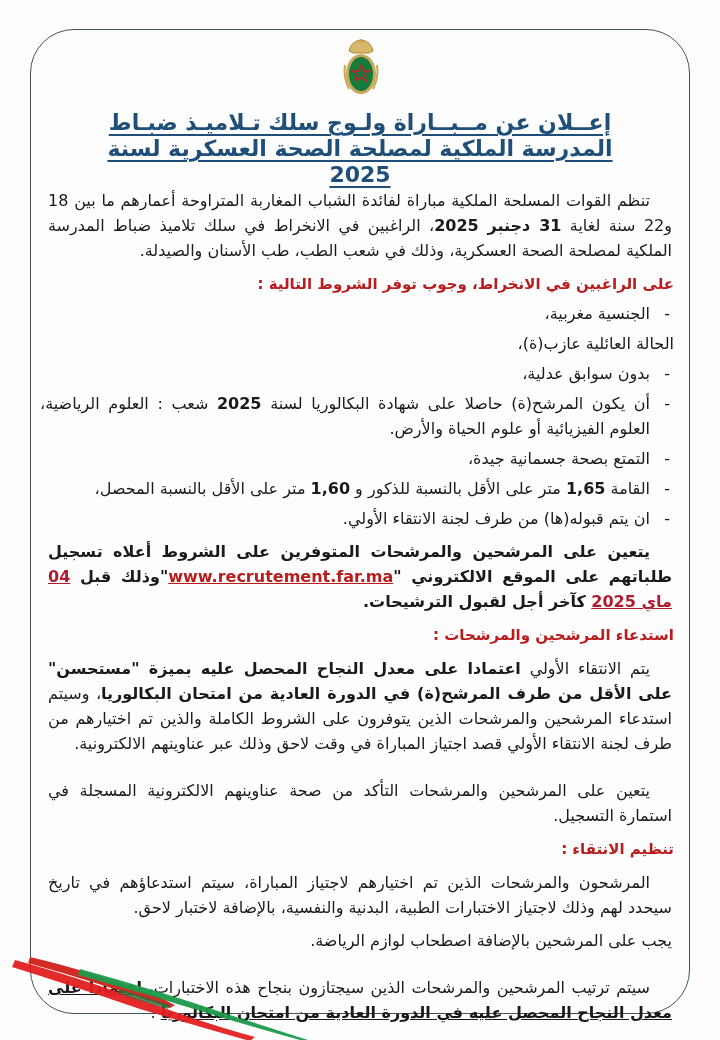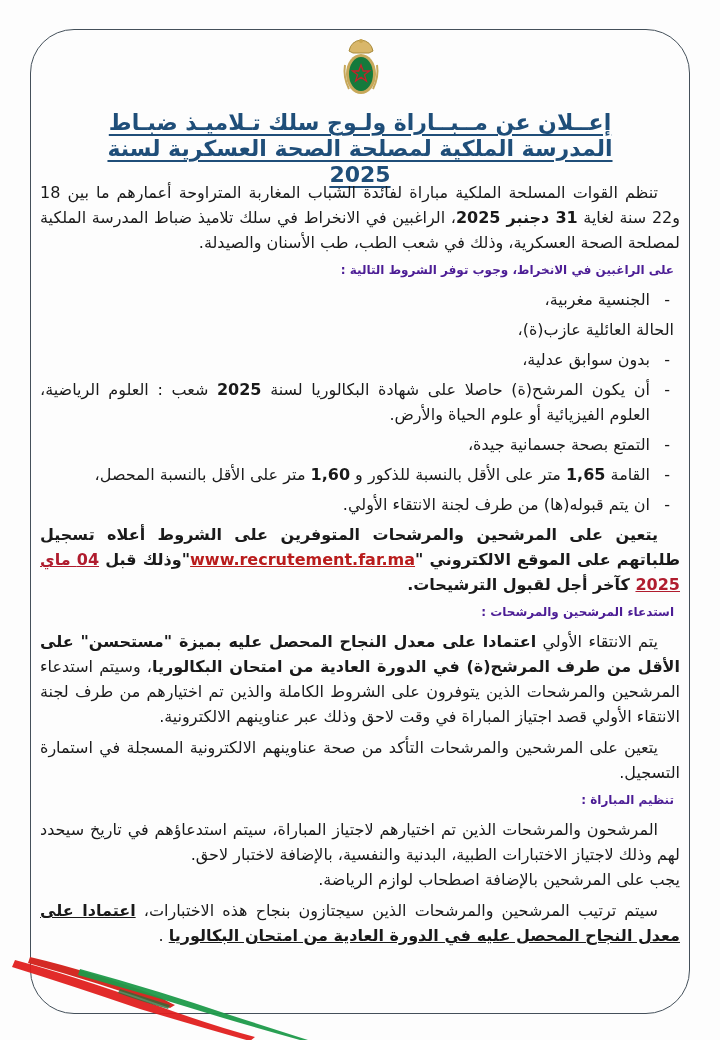--- a/index.html
+++ b/index.html
@@ -20,24 +20,24 @@
   .title {
     position: absolute; left: 90px; right: 90px; top: 110px;
     text-align: center; direction: rtl;
     color: #1f4e79; font-weight: bold; font-size: 22px; line-height: 26px;
   }
   .title span { text-decoration: underline; text-underline-offset: 4px; text-decoration-thickness: 1.5px; }
   .content {
     position: absolute; left: 40px; right: 40px; top: 180px;
     direction: rtl; text-align: justify; font-size: 16px; line-height: 25px;
   }
-  .content p { margin: 0; }
+  .content p { margin: 8px; }
   .indent { text-indent: 22px; }
   .heading {
-    color: #4c1d95; font-weight: bold; font-size: 12px; line-height: 26px; margin: 2px 6px 4px 0 !important;
+    color: #b91c1c; font-weight: bold; font-size: 15px; line-height: 26px; margin: 2px 6px 4px 0 !important;
   }
   .bullets { list-style: none; margin: 0; padding: 0 6px 0 0; }
   .bullets li { position: relative; padding-right: 24px; margin-bottom: 5px; }
   .bullets li.nodash { padding-right: 0; }
   .bullets li .dash { position: absolute; right: 4px; top: 0; }
   b { font-weight: bold; }
   .link { color: #b91c1c; text-decoration: underline; font-weight: bold; direction: ltr; unicode-bidi: embed; }
   .red { color: #b01c2e; text-decoration: underline; font-weight: bold; }
   .u { text-decoration: underline; font-weight: bold; }
   .gap { height: 6px; }
@@ -87,21 +87,21 @@
   </p>
 
   <p class="heading">استدعاء المرشحين والمرشحات :</p>
 
   <p class="indent">
     <span>يتم الانتقاء الأولي </span><b>اعتمادا على معدل النجاح المحصل عليه بميزة "مستحسن" على الأقل من طرف المرشح(ة) في الدورة العادية من امتحان البكالوريا</b><span>، وسيتم استدعاء المرشحين والمرشحات الذين يتوفرون على الشروط الكاملة والذين تم اختيارهم من طرف لجنة الانتقاء الأولي قصد اجتياز المباراة في وقت لاحق وذلك عبر عناوينهم الالكترونية.</span>
   </p>
   <div class="gap"></div>
   <p class="indent">يتعين على المرشحين والمرشحات التأكد من صحة عناوينهم الالكترونية المسجلة في استمارة التسجيل.</p>
 
-  <p class="heading">تنظيم المباراة :</p>
+  <p class="heading">تنظيم الانتقاء :</p>
 
   <p class="indent">المرشحون والمرشحات الذين تم اختيارهم لاجتياز المباراة، سيتم استدعاؤهم في تاريخ سيحدد لهم وذلك لاجتياز الاختبارات الطبية، البدنية والنفسية، بالإضافة لاختبار لاحق.</p>
   <p>يجب على المرشحين بالإضافة اصطحاب لوازم الرياضة.</p>
   <div class="gap"></div>
   <p class="indent">
     <span>سيتم ترتيب المرشحين والمرشحات الذين سيجتازون بنجاح هذه الاختبارات، </span><span class="u">اعتمادا على معدل النجاح المحصل عليه في الدورة العادية من امتحان البكالوريا</span><span> .</span>
   </p>
 </div>
 
 <svg class="flag" viewBox="0 0 300 85">

